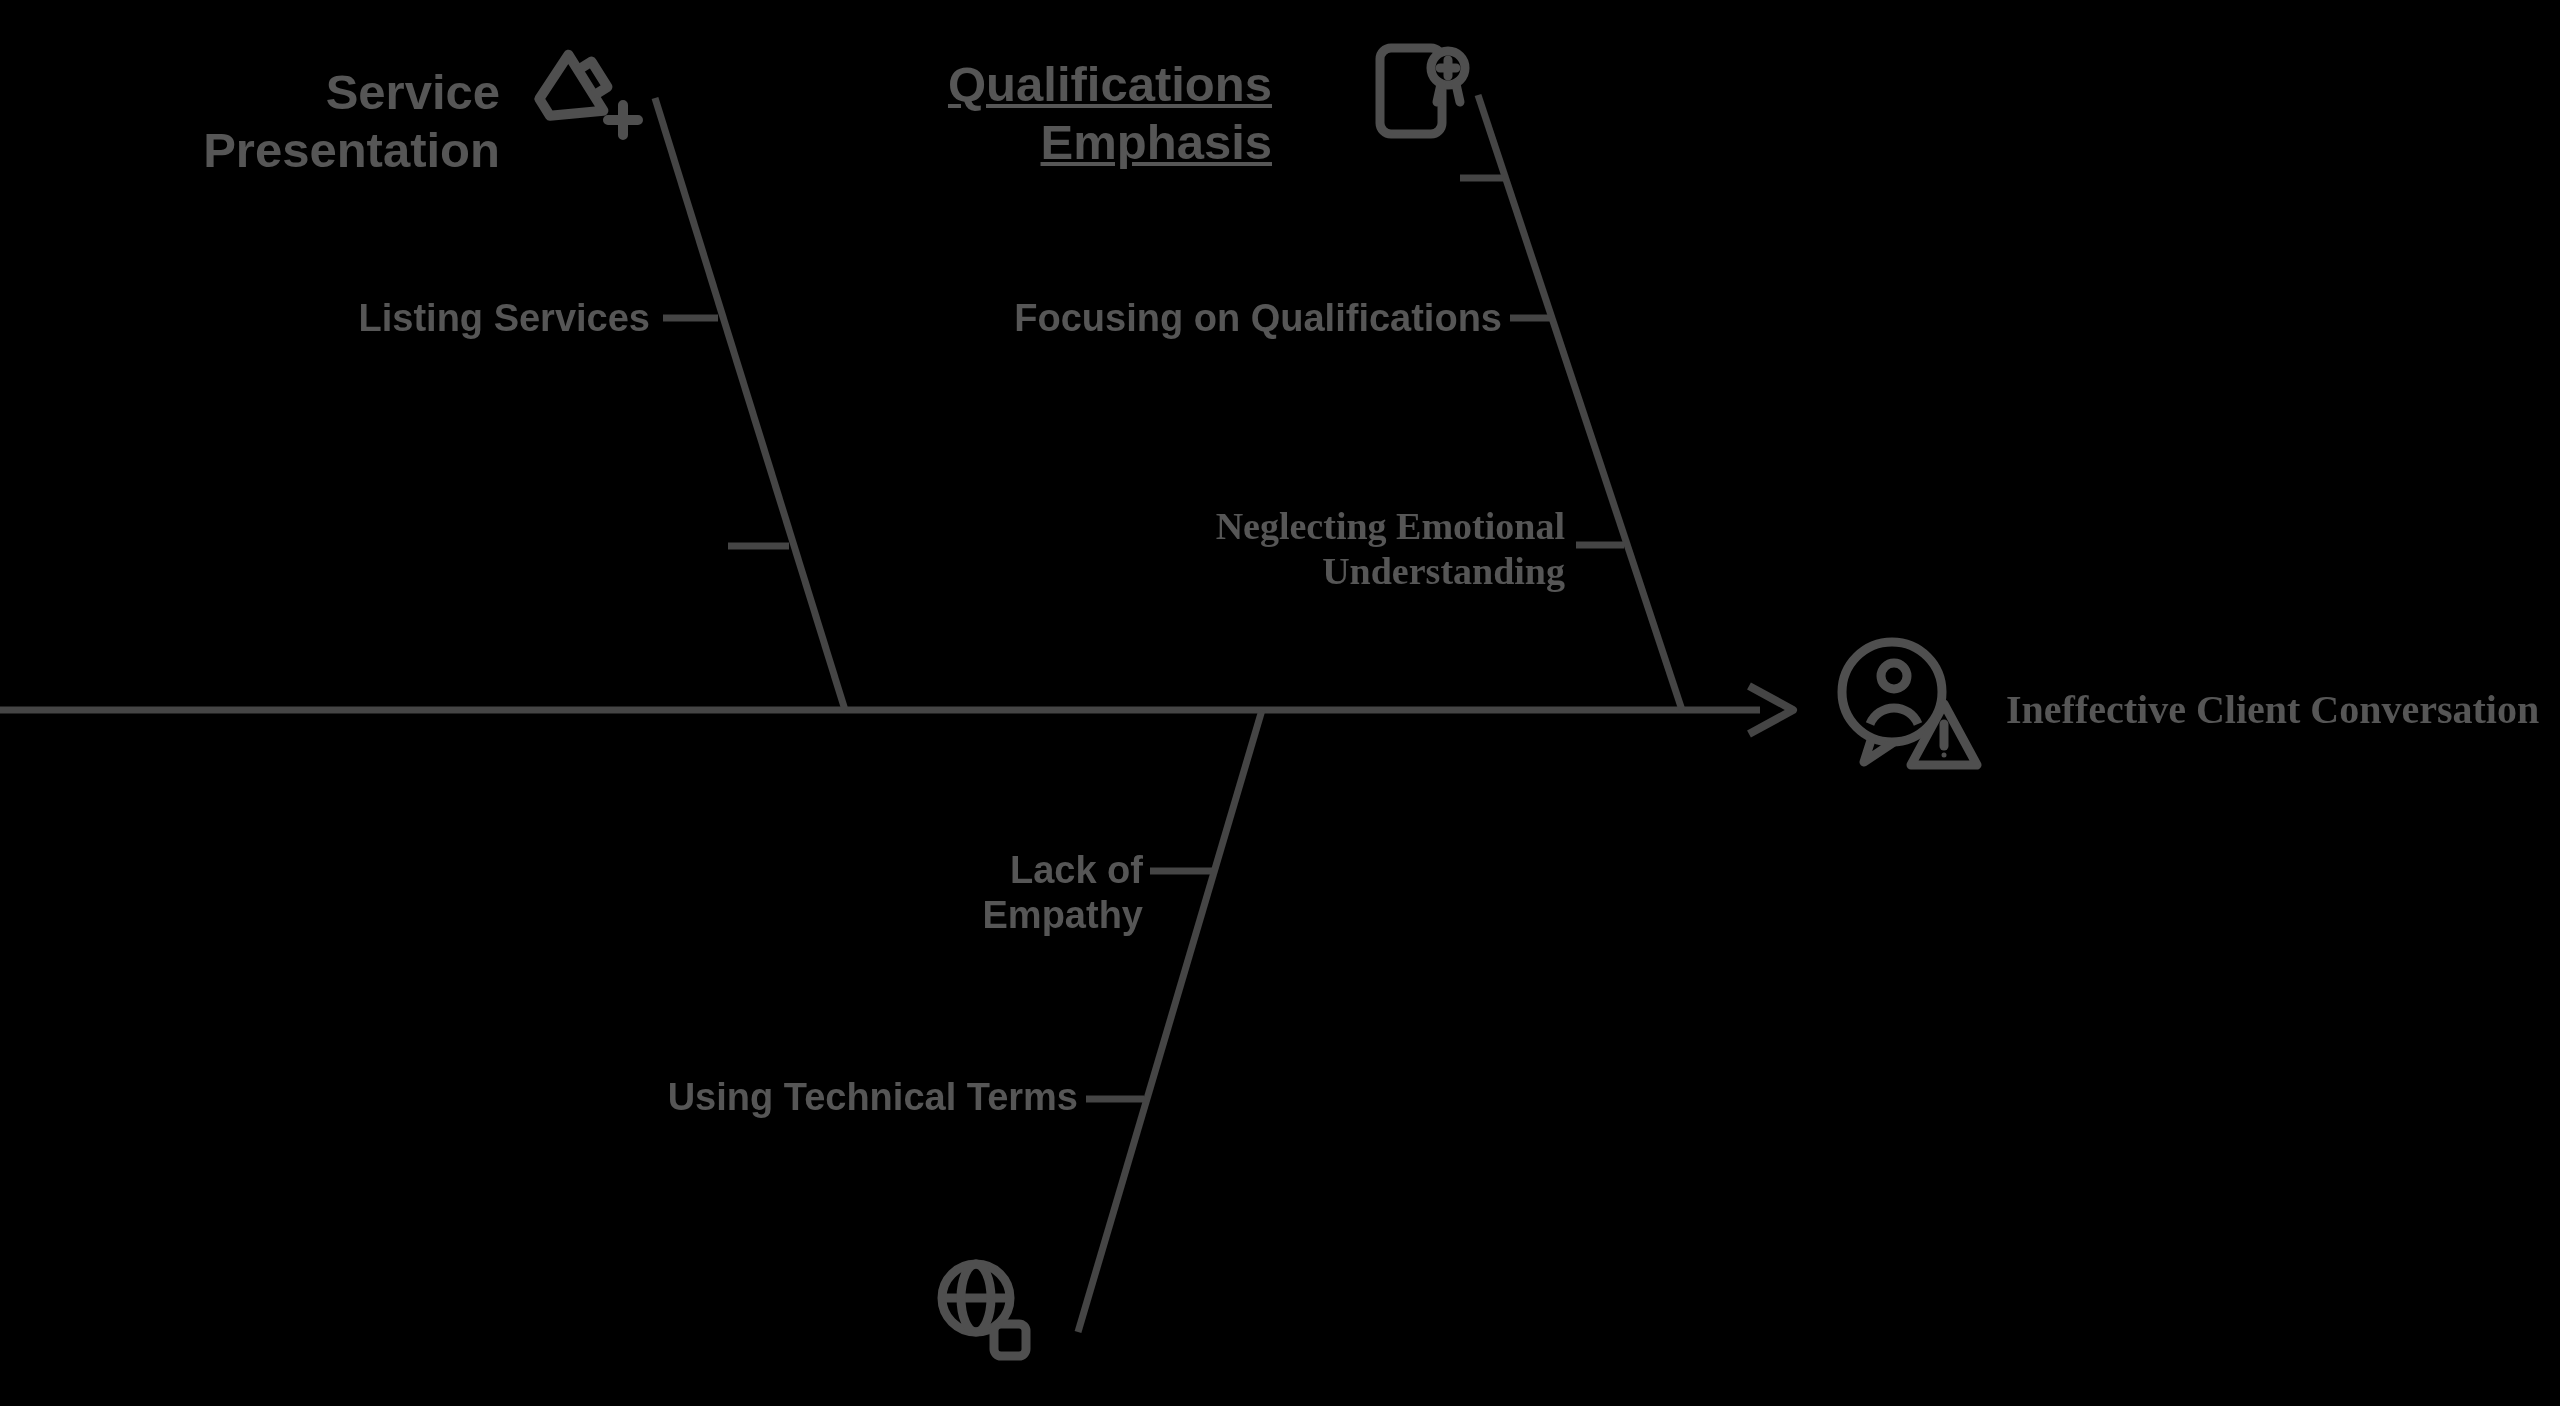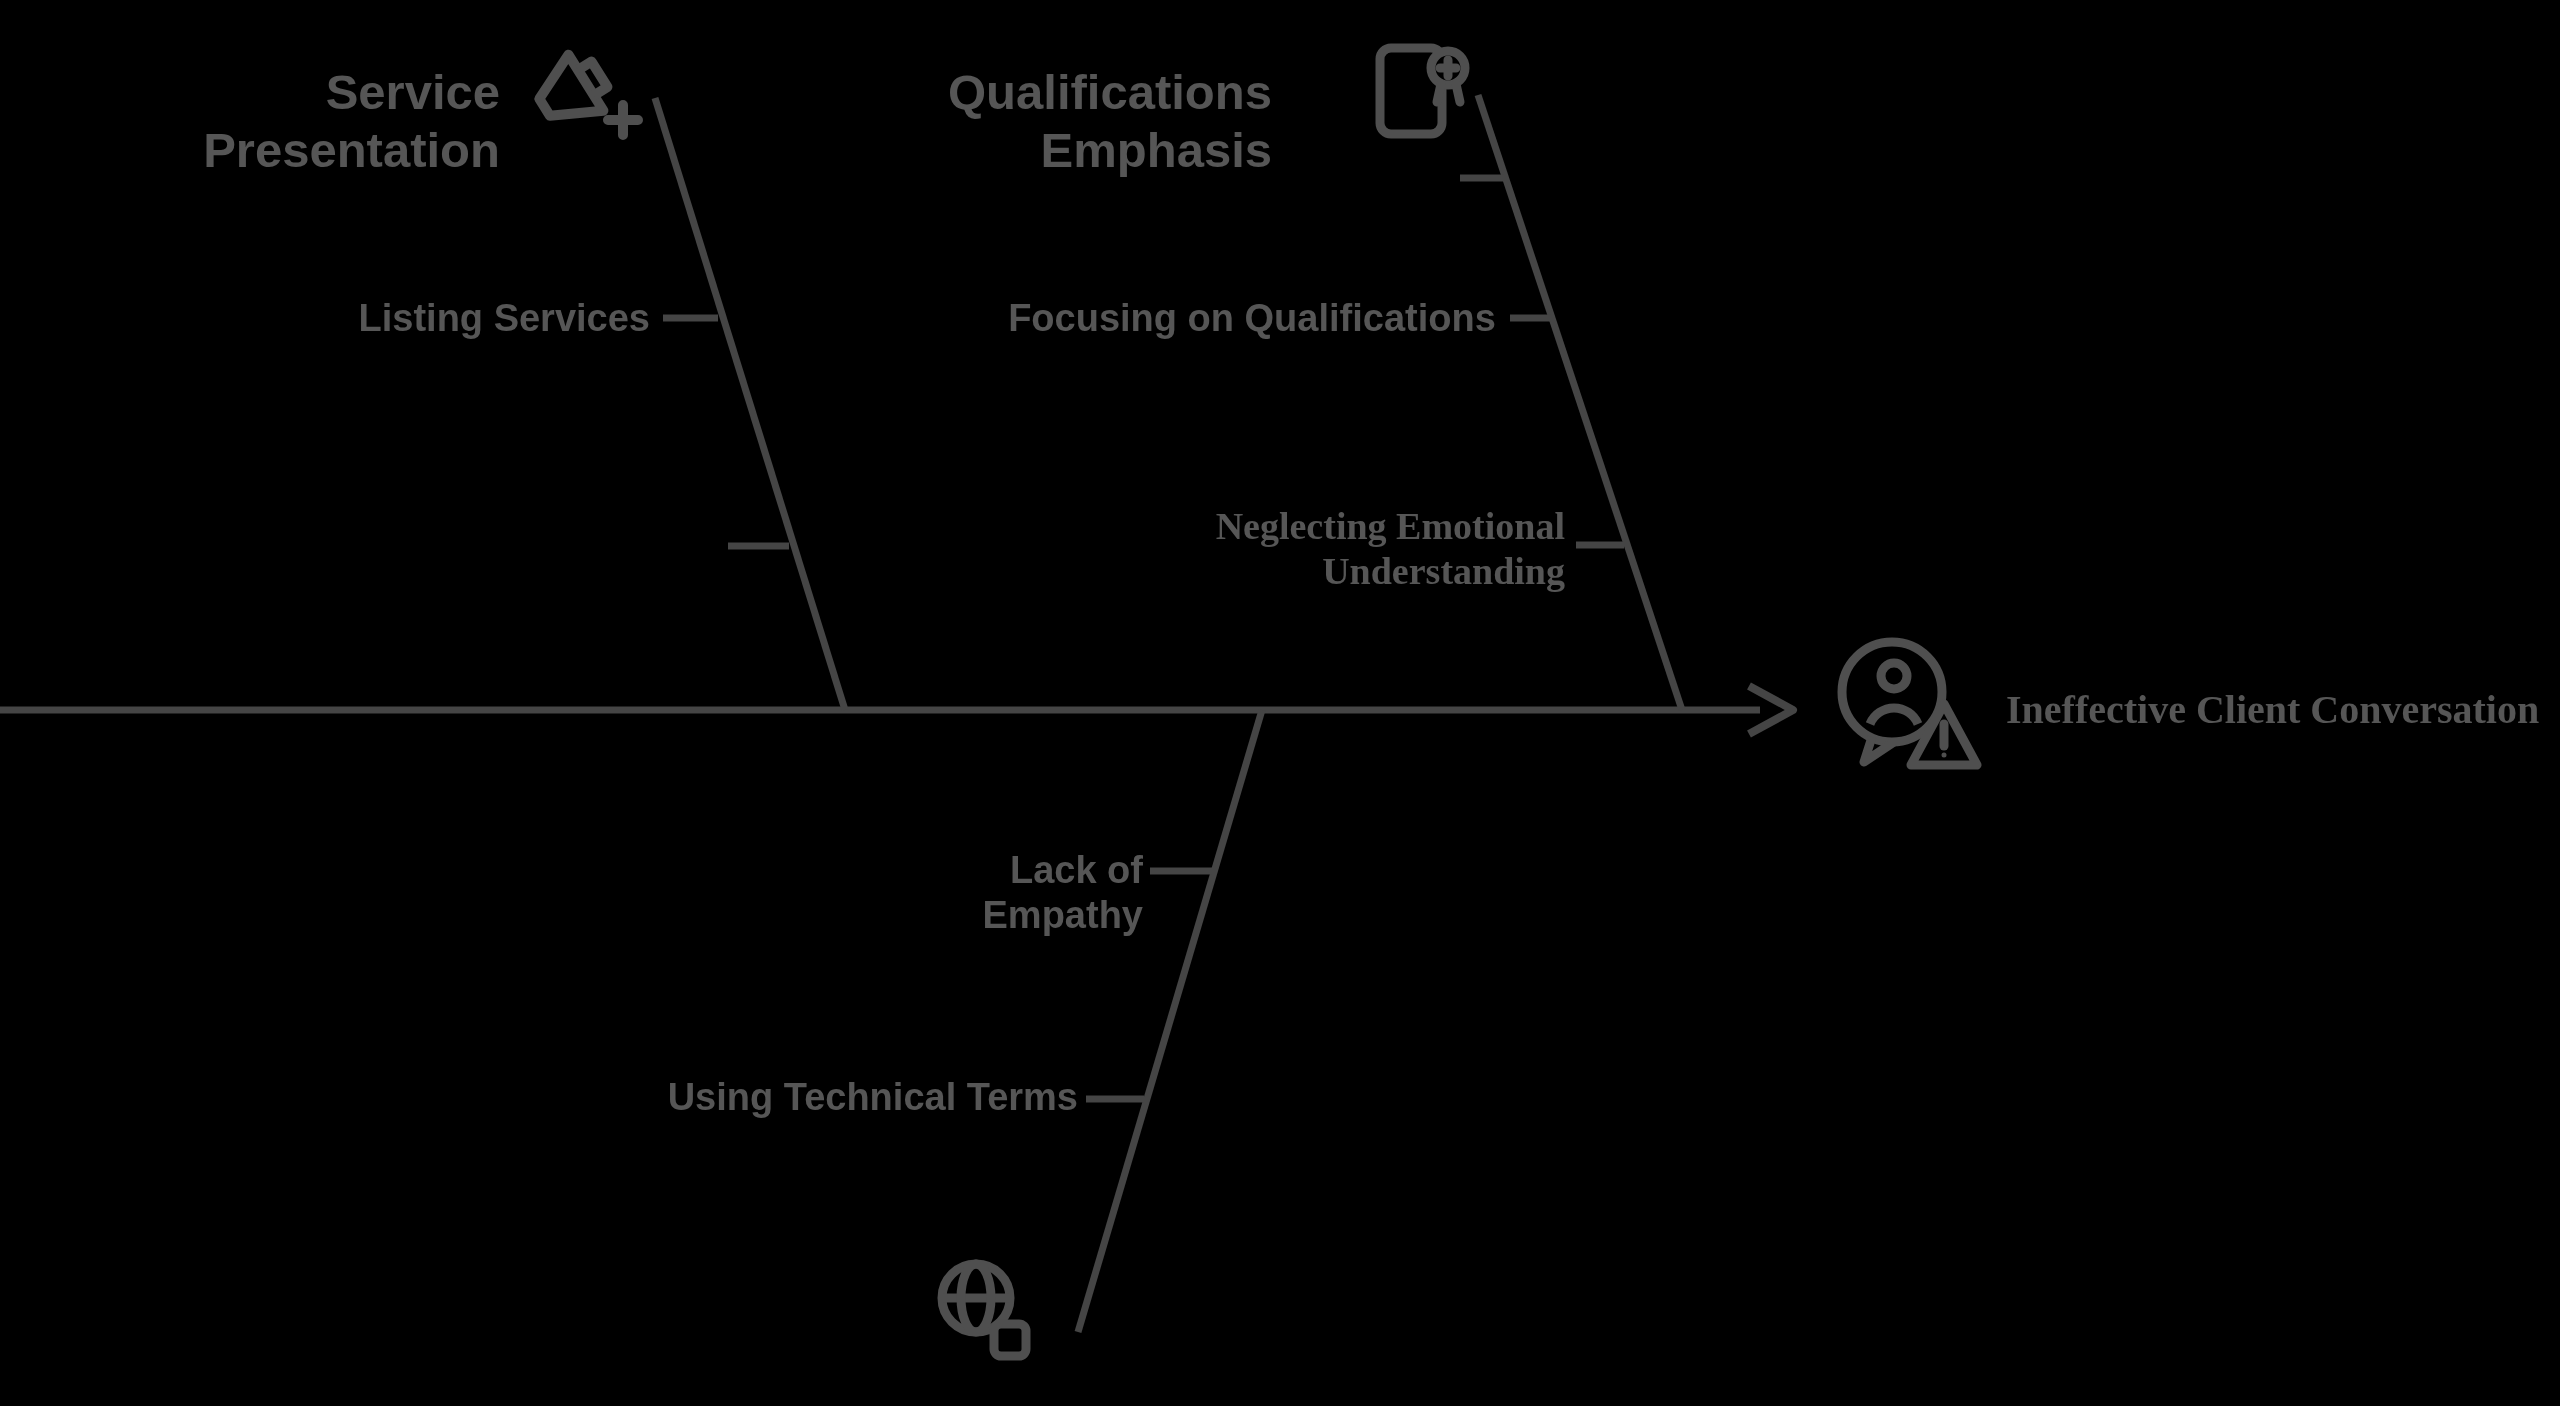--- a/index.html
+++ b/index.html
@@ -85,34 +85,34 @@
           <path d="M74,48 h16 v30 h-16"></path>
         </g>
         <path d="M96,98 h30 M111,83 v30" stroke-linecap="round"></path>
       </g>
     </svg>
   </div>
 
   <div class="lbl cause-label" style="left:350px; top:296px; width:300px;">Listing Services</div>
 
 
-  <div class="lbl cat-label" style="left:828px; top:64px; width:444px;">Qualifications Emphasis</div>
+  <div class="lbl cat-label" style="left:828px; top:56px; width:444px;text-decoration:underline;">Qualifications Emphasis</div>
 
   <div class="icon-box" style="left:1368px; top:26px; width:110px; height:130px;">
     <svg viewBox="0 0 110 130">
       <g stroke="#4f4f4f" stroke-width="9" fill="none" stroke-linejoin="round">
         <rect x="12" y="22" width="62" height="86" rx="11"></rect>
         <circle cx="80" cy="42" r="17" fill="#000000"></circle>
         <path d="M80,34 v16 M72,42 h16" stroke-linecap="round"></path>
         <path d="M73,58 L69,76 M88,58 L92,76" stroke-linecap="round"></path>
       </g>
     </svg>
   </div>
 
-  <div class="lbl cause-label" style="left:1002px; top:296px; width:500px;text-align:center;">Focusing on Qualifications</div>
+  <div class="lbl cause-label" style="left:1002px; top:296px; width:500px;">Focusing on Qualifications</div>
 
   <div class="lbl cause-label" style="left:1145px; top:504px; width:420px;font-family:Liberation Serif, serif;">Neglecting Emotional Understanding</div>
 
   <div class="lbl cause-label" style="left:843px; top:848px; width:300px;">Lack of Empathy</div>
 
   <div class="lbl cause-label" style="left:658px; top:1075px; width:420px;">Using Technical Terms</div>
 
 
   <div class="icon-box" style="left:928px; top:1252px; width:120px; height:120px;">
     <svg viewBox="0 0 120 120">

